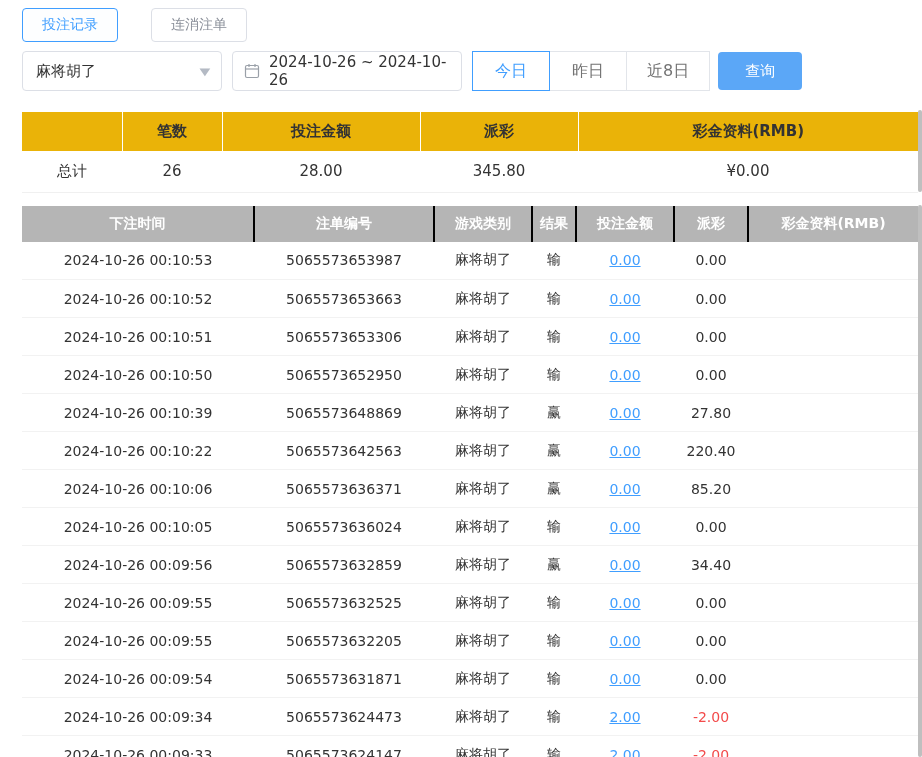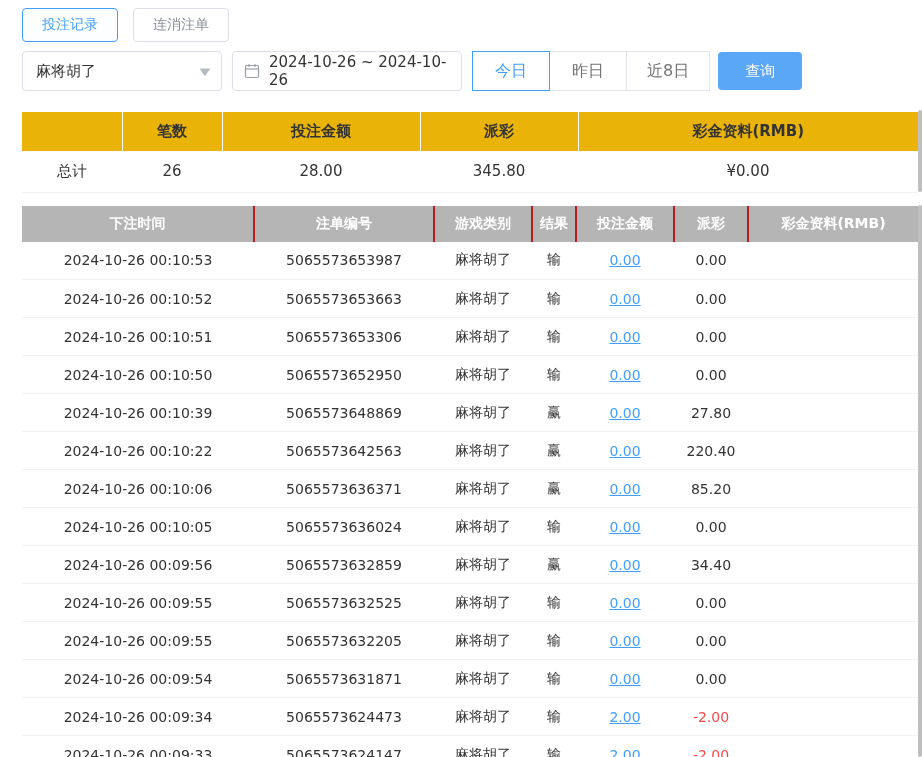--- a/index.html
+++ b/index.html
@@ -4,21 +4,21 @@
 <style>
   * { margin:0; padding:0; box-sizing:border-box; }
   html,body { background:#fff; }
   body {
     width:922px; height:757px; overflow:hidden; position:relative;
     font-family:"DejaVu Sans","Liberation Sans",sans-serif;
     font-size:14px; color:#333;
   }
 
   
-  .tabs { display:flex; gap:15px; padding:8px 0 0 22px; align-items:flex-start; }
+  .tabs { display:flex; gap:33px; padding:8px 0 0 22px; align-items:flex-start; }
   .tab {
     height:34px; padding:0 19px; border-radius:4px; border:1px solid #dcdfe6;
     background:#fff; display:flex; align-items:center; font-size:14px; color:#8a8f99;
     cursor:pointer; white-space:nowrap;
   }
   .tab.active { border-color:var(--accent,#409eff); color:var(--accent,#409eff); background:#fdfeff; }
 
   
   .filters { display:flex; align-items:center; margin:9px 0 0 22px; }
   .select-box {
@@ -56,21 +56,21 @@
   .summary th:last-child { border-right:none; }
   .summary td {
     background:#fff; height:41px; text-align:center; font-size:15px;
     border-bottom:1px solid #f0f0f0;
   }
 
   
   .bet-table { width:896px; margin:13px 0 0 22px; }
   .bet-table th {
     background:var(--table-header,#b5b5b5); color:#fff; height:36px; font-size:14px;
-    font-weight:bold; text-align:center; border-right:2px solid #b91c1c;
+    font-weight:bold; text-align:center; border-right:2px solid #000000;
   }
   .bet-table th:last-child { border-right:none; }
   .bet-table td {
     height:38px; text-align:center; font-size:14px; color:#333;
     border-bottom:1px solid #f2f2f2; background:#fff;
     overflow:hidden; white-space:nowrap;
   }
   .amount-link { color:var(--accent,#409eff); text-decoration:underline; cursor:pointer; }
   td.neg { color:var(--negative,#f34b4b); }
 

